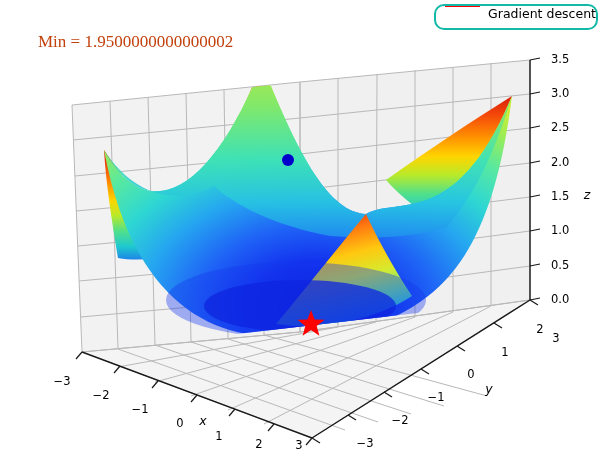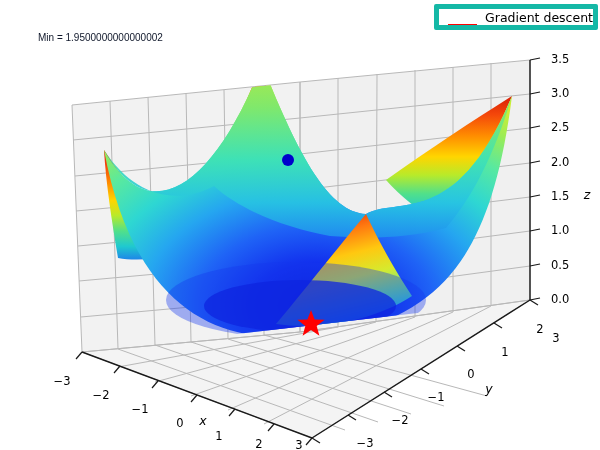--- a/index.html
+++ b/index.html
@@ -12,37 +12,37 @@
   #figure{position:absolute;inset:0;width:600px;height:450px;}
   .axis-text{
     font-family:"DejaVu Sans", sans-serif;
     fill:#000000;
   }
   .tick-label{font-size:11.5px;}
   .axis-name{font-size:12.5px;font-style:italic;}
   #legend-box{
     position:absolute;left:434px;top:4px;
     width:164px;height:26px;
-    border:5px solid #14b8a6;border-radius:2px;
+    border:2px solid #14b8a6;border-radius:10px;
     background:#ffffff;
-    display:flex;align-items:flex-end;
+    display:flex;align-items:flex-start;
     box-sizing:border-box;
   }
   #legend-swatch{
     width:36px;height:0;margin-left:9px;margin-right:8px;
     border-top:1.6px solid #ff0000;
   }
   #legend-label{
     font-family:"DejaVu Sans", sans-serif;
     font-size:12.5px;color:#000000;white-space:nowrap;
   }
   #title-label{
     position:absolute;left:38px;top:32px;
-    font-family:Liberation Sans, sans-serif;
-    font-size:10px;color:#0f172a;white-space:nowrap;
+    font-family:Liberation Serif, serif;
+    font-size:17px;color:#c2410c;white-space:nowrap;
   }
 </style>
 </head>
 <body>
 
 <svg id="figure" viewBox="0 0 600 450" xmlns="http://www.w3.org/2000/svg">
 
   <defs>
 
     <linearGradient id="jetPeak" x1="0" y1="0" x2="0" y2="1">

